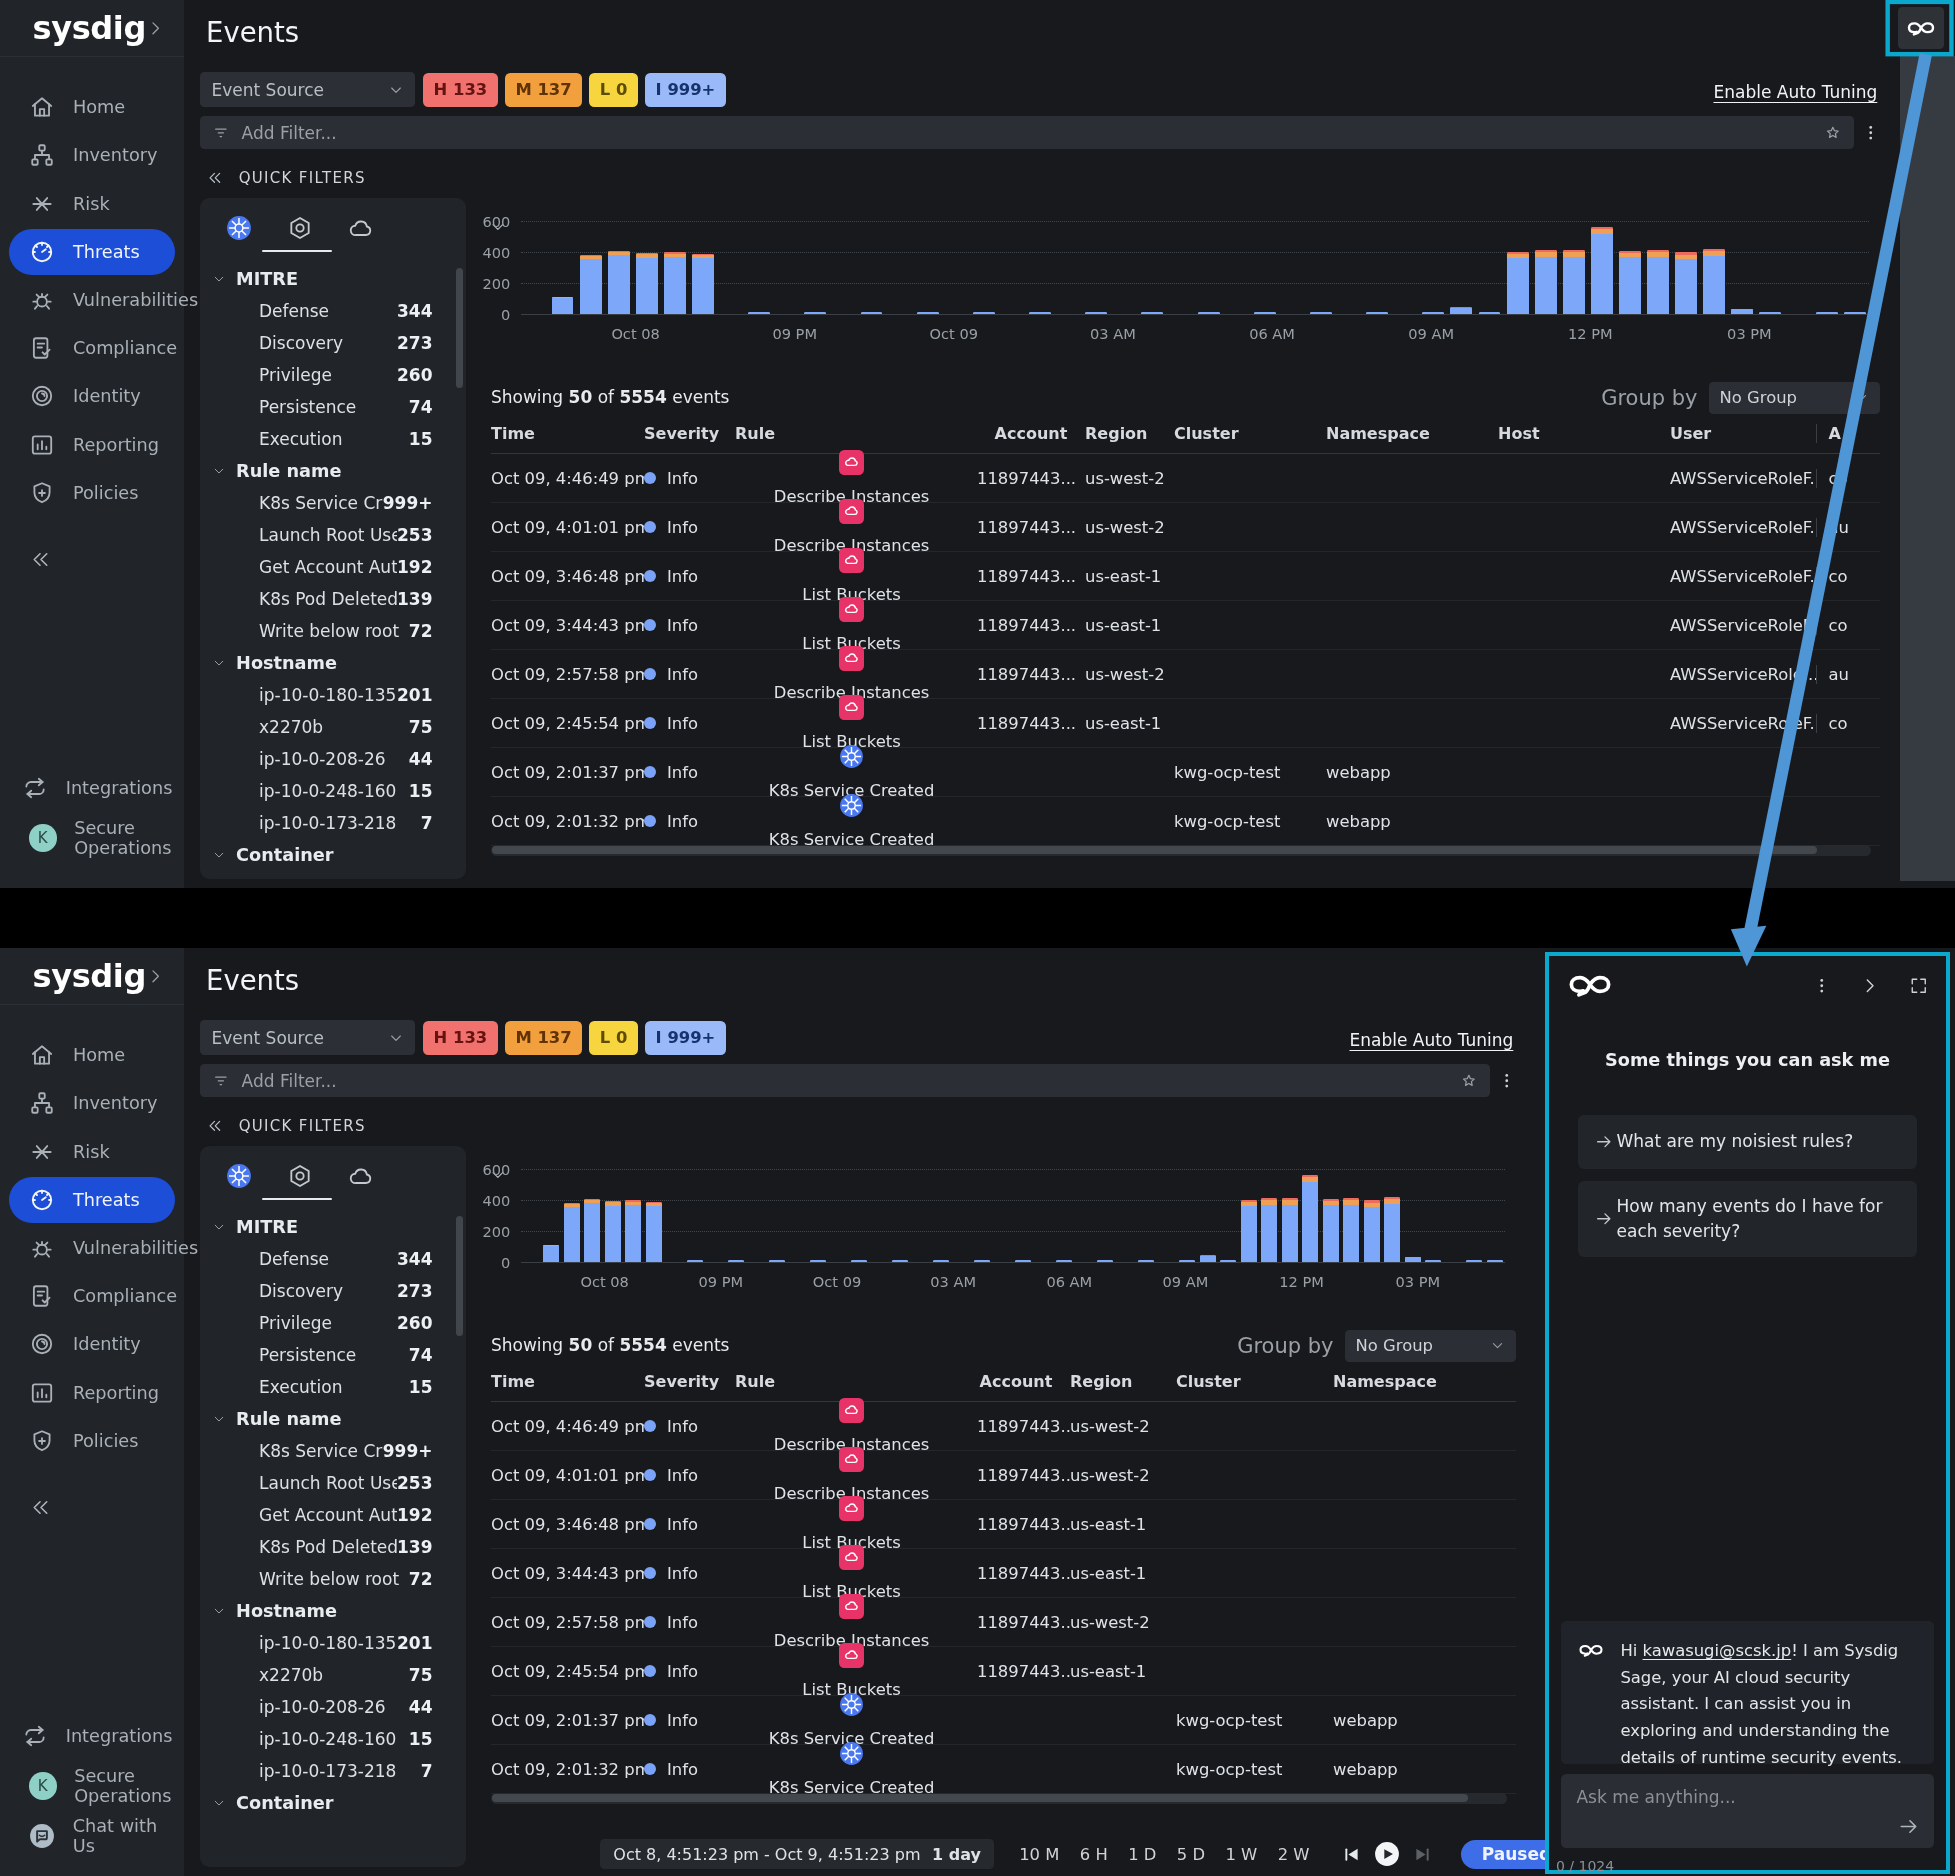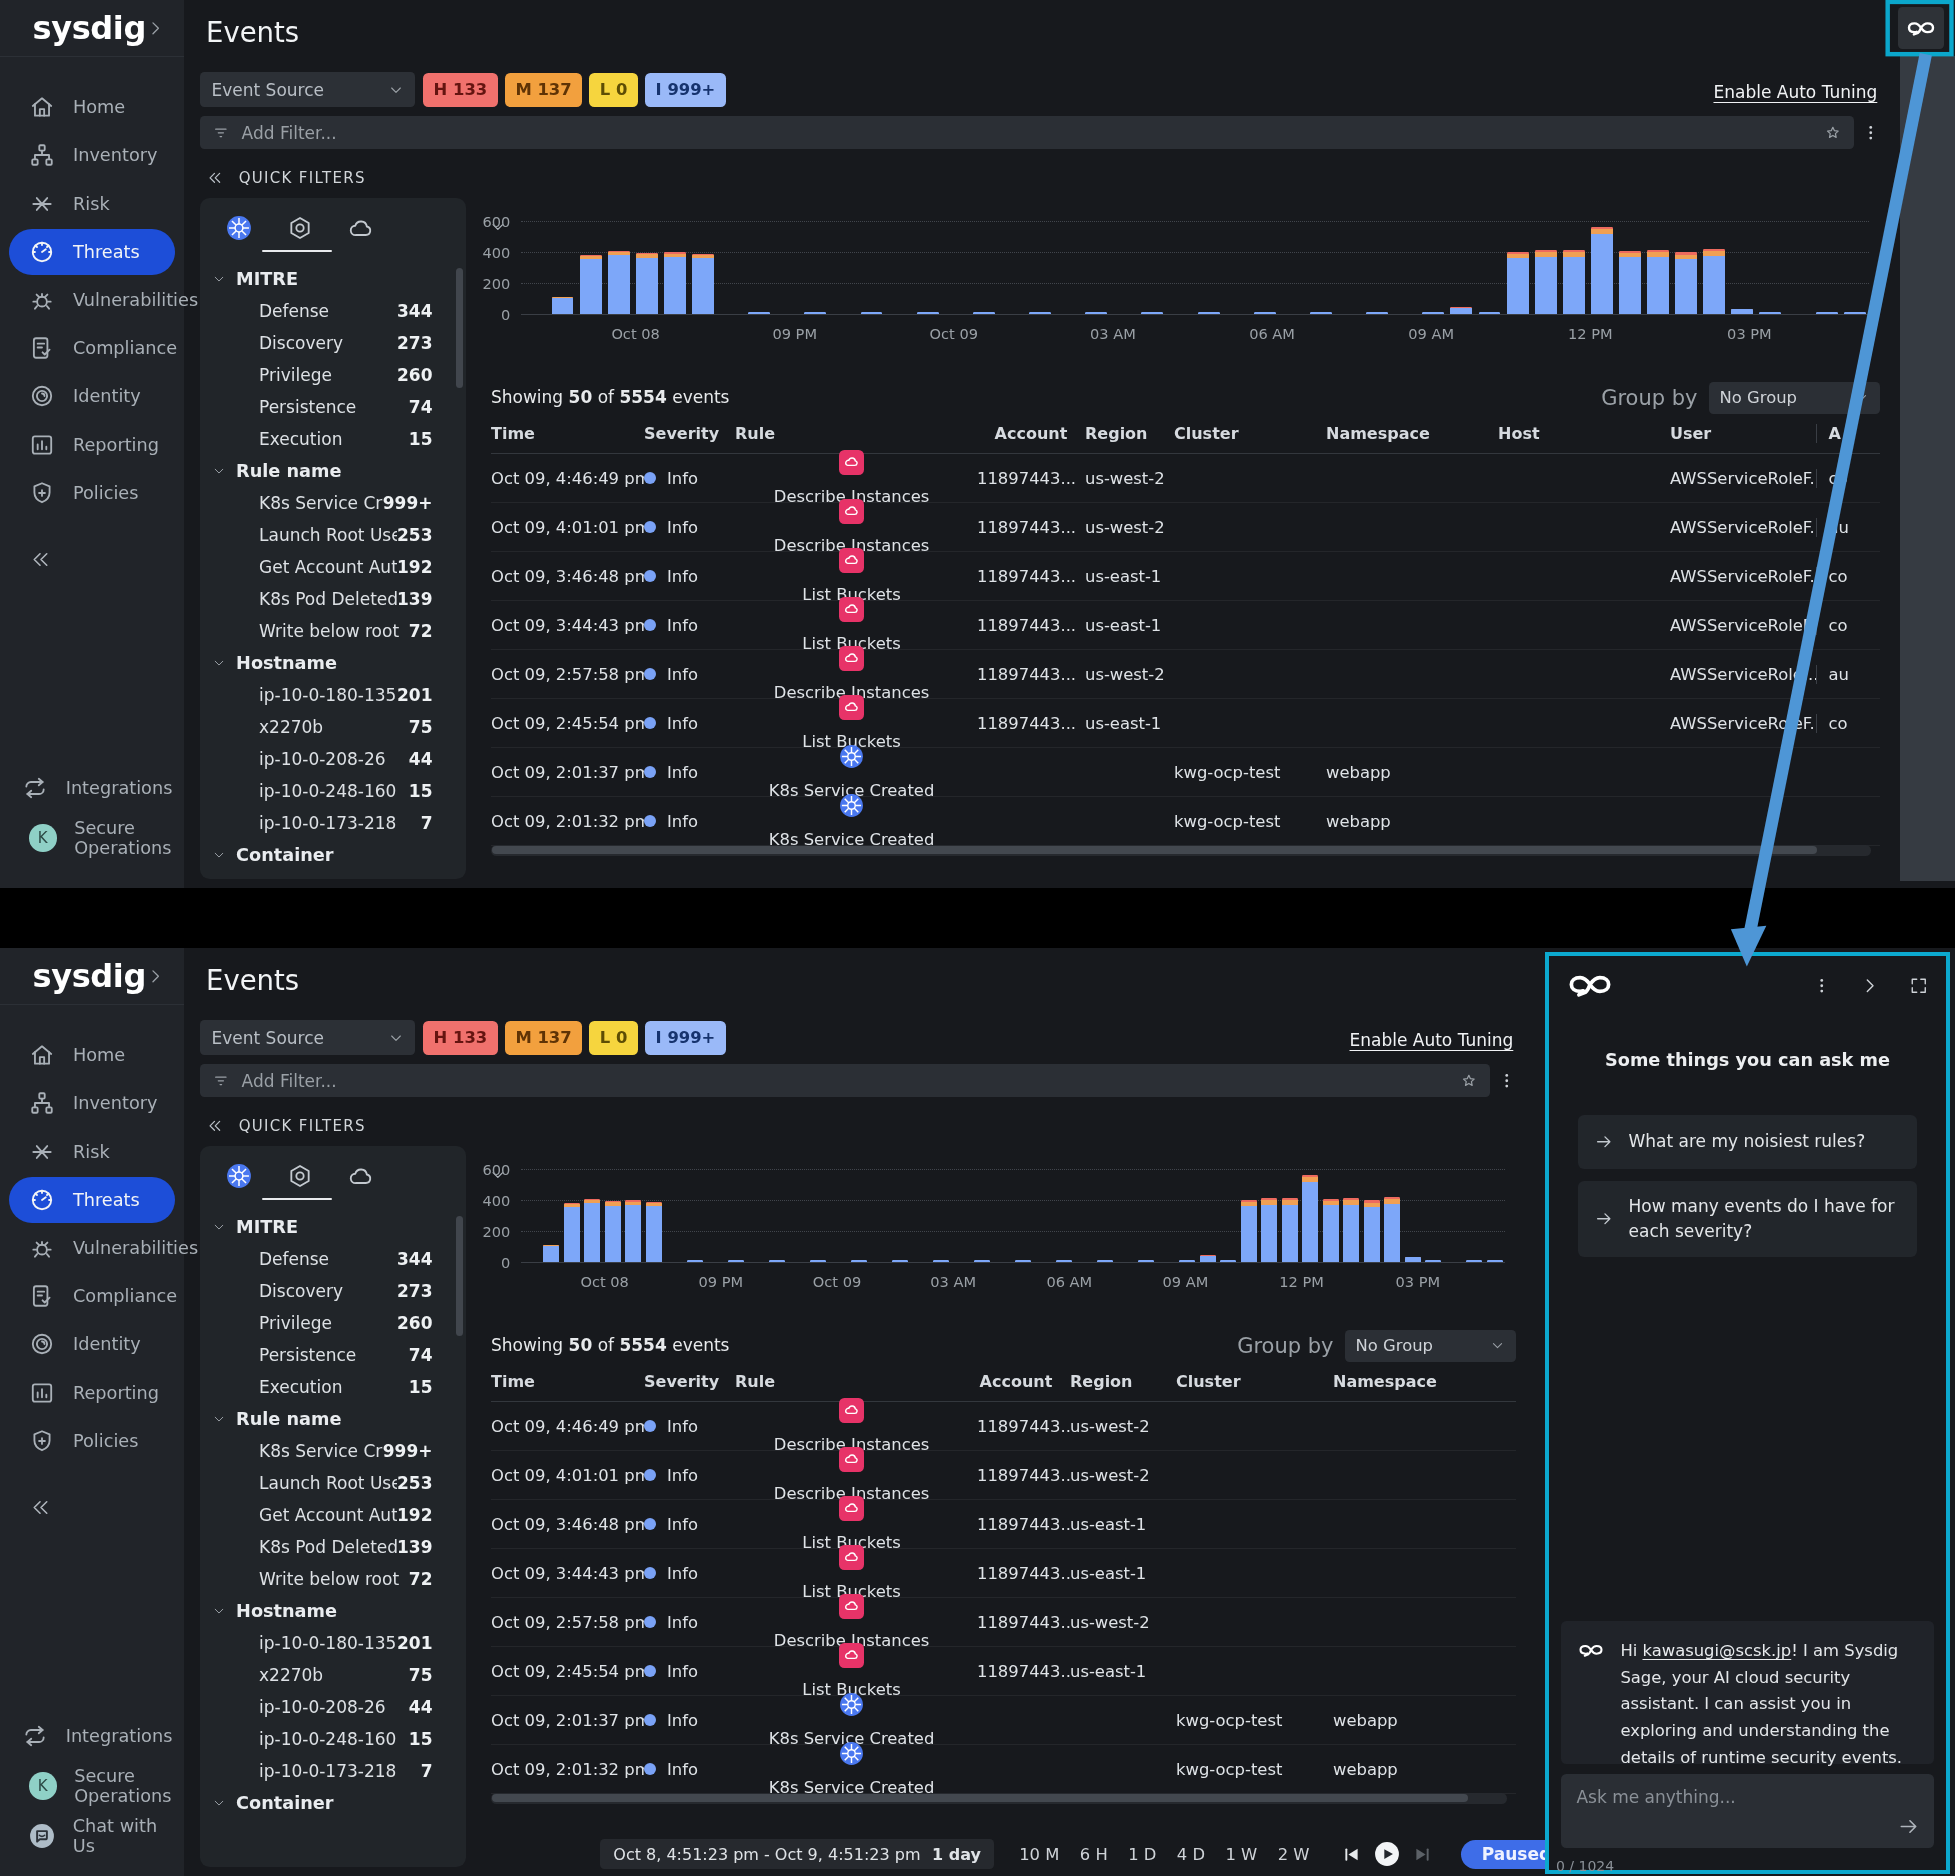--- a/index.html
+++ b/index.html
@@ -141,21 +141,21 @@
               display:flex;align-items:center;padding:0 20.4px;font-size:17px;font-weight:600;}
 
   
   .sage-panel{position:absolute;left:1545px;top:3.5px;bottom:1.8px;width:405px;background:#17191d;
               border:4.4px solid #0ca9cf;}
   .sp-logo{position:absolute;left:16px;top:14px;width:50px;height:29px;color:#fff;}
   .sp-actions{position:absolute;right:17.7px;top:20.4px;display:flex;gap:29px;color:#cfd3d8;}
   .sp-actions .icon{width:19.5px;height:19.5px;}
   .sp-heading{position:absolute;left:0;right:0;top:94px;text-align:center;font-size:17.7px;font-weight:700;color:#eceef0;}
   .sp-cards{position:absolute;left:29px;right:29px;top:159px;display:flex;flex-direction:column;gap:12.4px;}
-  .sp-card{background:#22262b;border-radius:6.2px;display:flex;align-items:center;gap:15px;
+  .sp-card{background:#22262b;border-radius:6.2px;display:flex;align-items:center;gap:3px;
            padding:13.3px 16px;min-height:54px;font-size:17px;color:#e3e6e9;line-height:25px;}
   .sp-card .icon{width:19.5px;height:19.5px;flex:0 0 19.5px;color:#c3c9cf;}
   .sp-msg{position:absolute;left:12.4px;right:12.4px;top:665px;height:143px;background:#202329;border-radius:5.3px;
           padding:17.7px 16px 0 16px;display:flex;gap:15px;}
   .sp-msg-ic{width:28px;height:17.7px;flex:0 0 28px;color:#fff;margin-top:2.7px;}
   .sp-msg-text{font-size:16.4px;line-height:26.6px;color:#e3e6e9;}
   .sp-msg-text a,.u{color:#e9ecef;text-decoration:underline;text-underline-offset:3.1px;}
   .sp-msg-link{display:inline-block;margin-top:15px;font-weight:600;}
   .sp-input{position:absolute;left:12.4px;right:12.4px;top:818px;height:74px;background:#2a2e34;border-radius:5.3px;}
   .sp-input textarea{position:absolute;inset:0;background:transparent;border:none;outline:none;resize:none;
@@ -1524,21 +1524,21 @@
 
     <div class="timebar only-bottom">
       <div class="tb-range">
         <span>Oct 8, 4:51:23 pm - Oct 9, 4:51:23 pm</span>
         <b>1 day</b>
       </div>
       <div class="tb-presets">
             <span>10 M</span>
             <span>6 H</span>
             <span>1 D</span>
-            <span>4 D</span>
+            <span>5 D</span>
             <span>1 W</span>
             <span>2 W</span>
           </div>
       <div class="tb-transport">
         <span class="tb-ic icon">
               <svg viewBox="0 0 24 24" fill="currentColor">
                 <rect x="5" y="5" width="2.2" height="14" rx="1"></rect>
                 <path d="M19 5.5v13L8.5 12z"></path>
               </svg>
             </span>

